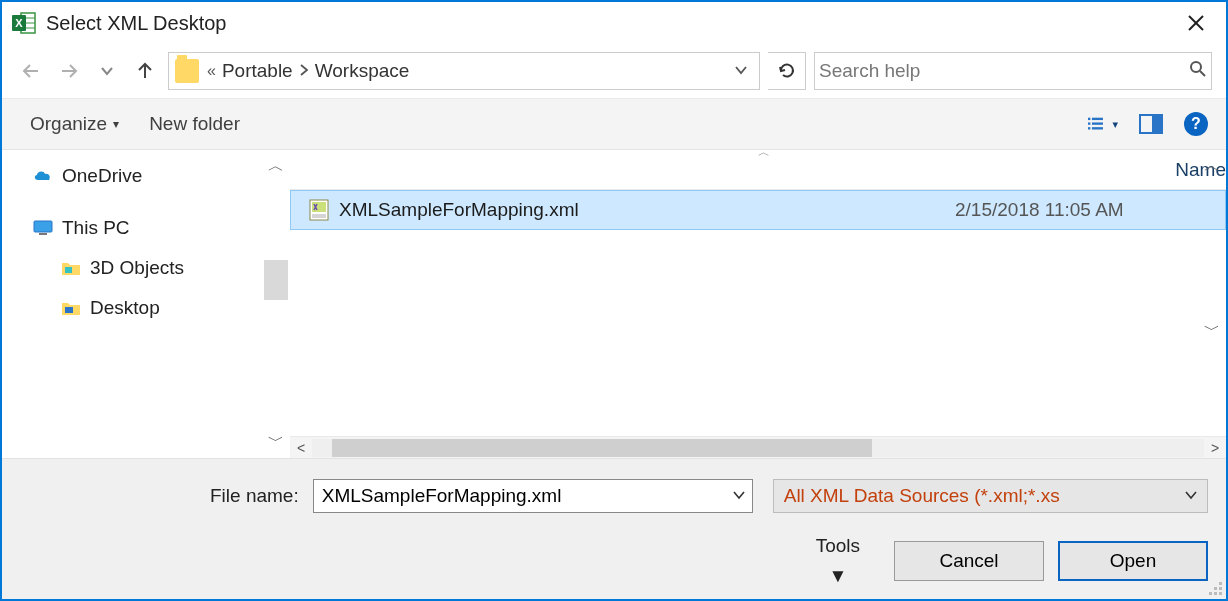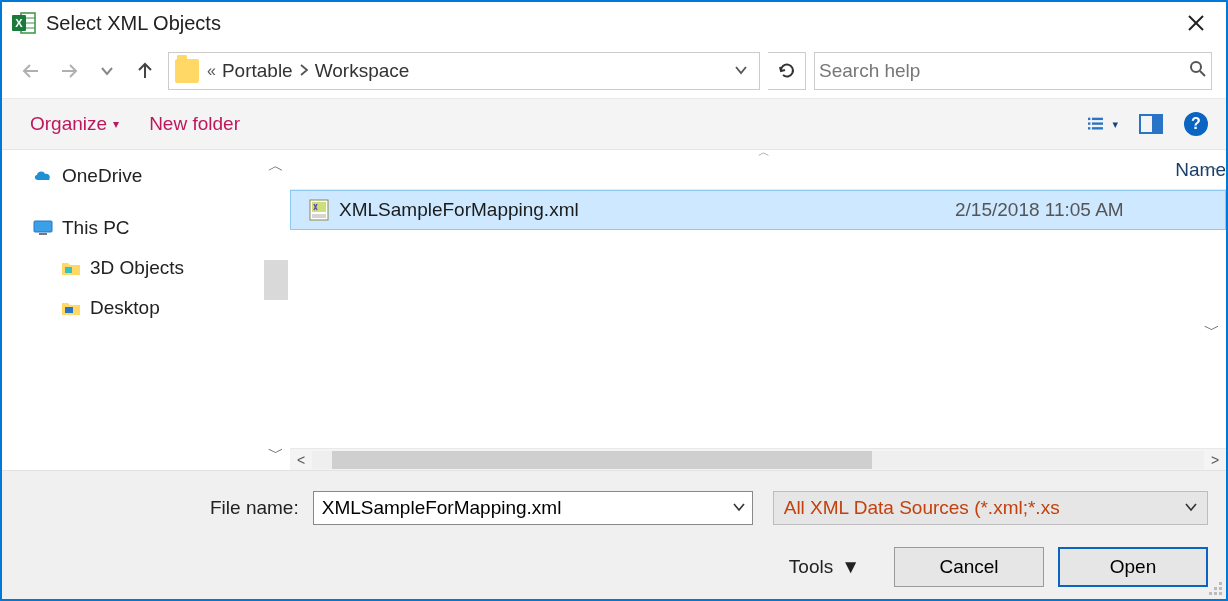--- a/index.html
+++ b/index.html
@@ -38,21 +38,21 @@
     padding:0 4px; color:#666; font-size:19px; background:#fff;
   }
   .searchbox input { border:none; outline:none; flex:1; font-size:19px; color:#222;}
   .searchbox input::placeholder { color:#777; }
   .searchbox .search-icon { color:#555; font-size:18px; }
   
   .toolbar {
     height: 52px; background:#f4f4f4; border-top:1px solid #e9e9e9; border-bottom:1px solid #e4e4e4;
     display:flex; align-items:center; padding:0 18px 0 28px; gap:30px;
   }
-  .toolbar .tb-item { color:#be185d; font-size:19px; display:flex; align-items:center; gap:6px; cursor:pointer;}
+  .toolbar .tb-item { color:#404040; font-size:19px; display:flex; align-items:center; gap:6px; cursor:pointer;}
   .toolbar .tb-item .caret { font-size:12px;}
   .toolbar .spacer { flex:1; }
   .toolbar .view-icons { display:flex; align-items:center; gap:18px; }
   .view-btn { width:30px; height:30px; display:flex; align-items:center; justify-content:center; position:relative;}
   .help-btn { width:24px; height:24px; border-radius:50%; background:#0a64c2; color:#fff; font-weight:bold; display:flex; align-items:center; justify-content:center; font-size:16px;}
   
   .main { flex:1; display:flex; min-height:0; background:#fff; }
   .tree {
     width: 288px; border-right: none; position:relative; padding:6px 0 0 18px;
     font-size:19px; color:#222;
@@ -85,21 +85,21 @@
   
   .footer { background:#f0f0f0; border-top:1px solid #e2e2e2; padding:20px 18px 12px 18px;}
   .fn-row { display:flex; align-items:center; gap:10px; }
   .fn-label { font-size:19px; color:#222; margin-left:190px; margin-right:4px;}
   .fn-input-wrap { position:relative; width:440px;}
   .fn-input { width:100%; height:34px; border:1px solid #888; font-size:19px; padding:0 28px 0 8px; background:#fff;}
   .fn-input-caret { position:absolute; right:8px; top:50%; transform:translateY(-50%); font-size:12px; color:#333;}
   .filter { flex:1; height:34px; background:#e6e6e6; border:1px solid #bdbdbd; display:flex; align-items:center; padding:0 10px; font-size:19px; color:#c2410c; justify-content:space-between; margin-left:10px;}
   .filter .fcaret { font-size:12px; color:#333;}
   .btn-row { display:flex; align-items:center; gap:14px; justify-content:flex-end; margin-top:22px;}
-  .tools { font-size:19px; color:#222; display:flex; align-items:center; gap:8px; margin-right:20px; cursor:pointer;}
+  .tools { font-size:19px; color:#222; display:flex; align-items:center; gap:8px; margin-right:20px; cursor:pointer;flex-direction:column;}
   .btn { width:150px; height:40px; border:1px solid #9a9a9a; background:#e6e6e6; font-size:19px; display:flex; align-items:center; justify-content:center; cursor:pointer;}
   .btn.primary { border:2px solid #0a64c2; }
   .resize-grip { position:absolute; right:4px; bottom:4px; width:14px; height:14px; }
   .resize-grip span { position:absolute; width:3px; height:3px; background:#bbb; }
 </style>
 </head>
 <body>
 
 <div class="window">
 
@@ -107,21 +107,21 @@
     <div class="app-icon">
       <svg width="26" height="26" viewBox="0 0 26 26">
         <rect x="10" y="3" width="14" height="20" fill="#fff" stroke="#3a9440" stroke-width="1.5"></rect>
         <line x1="10" y1="8" x2="24" y2="8" stroke="#3a9440"></line>
         <line x1="10" y1="13" x2="24" y2="13" stroke="#3a9440"></line>
         <line x1="10" y1="18" x2="24" y2="18" stroke="#3a9440"></line>
         <rect x="1" y="5" width="14" height="16" rx="1" fill="#1a7a3c"></rect>
         <text x="8" y="17" text-anchor="middle" fill="#fff" font-size="11" font-weight="bold" font-family="Arial">X</text>
       </svg>
     </div>
-    <div class="title">Select XML Objects</div>
+    <div class="title">Select XML Desktop</div>
     <div class="spacer"></div>
     <div class="close">
       <svg width="18" height="18" viewBox="0 0 18 18">
           <line x1="2" y1="2" x2="16" y2="16" stroke="#222" stroke-width="2"></line>
           <line x1="16" y1="2" x2="2" y2="16" stroke="#222" stroke-width="2"></line>
         </svg>
     </div>
   </div>
 
   <div class="navbar">

